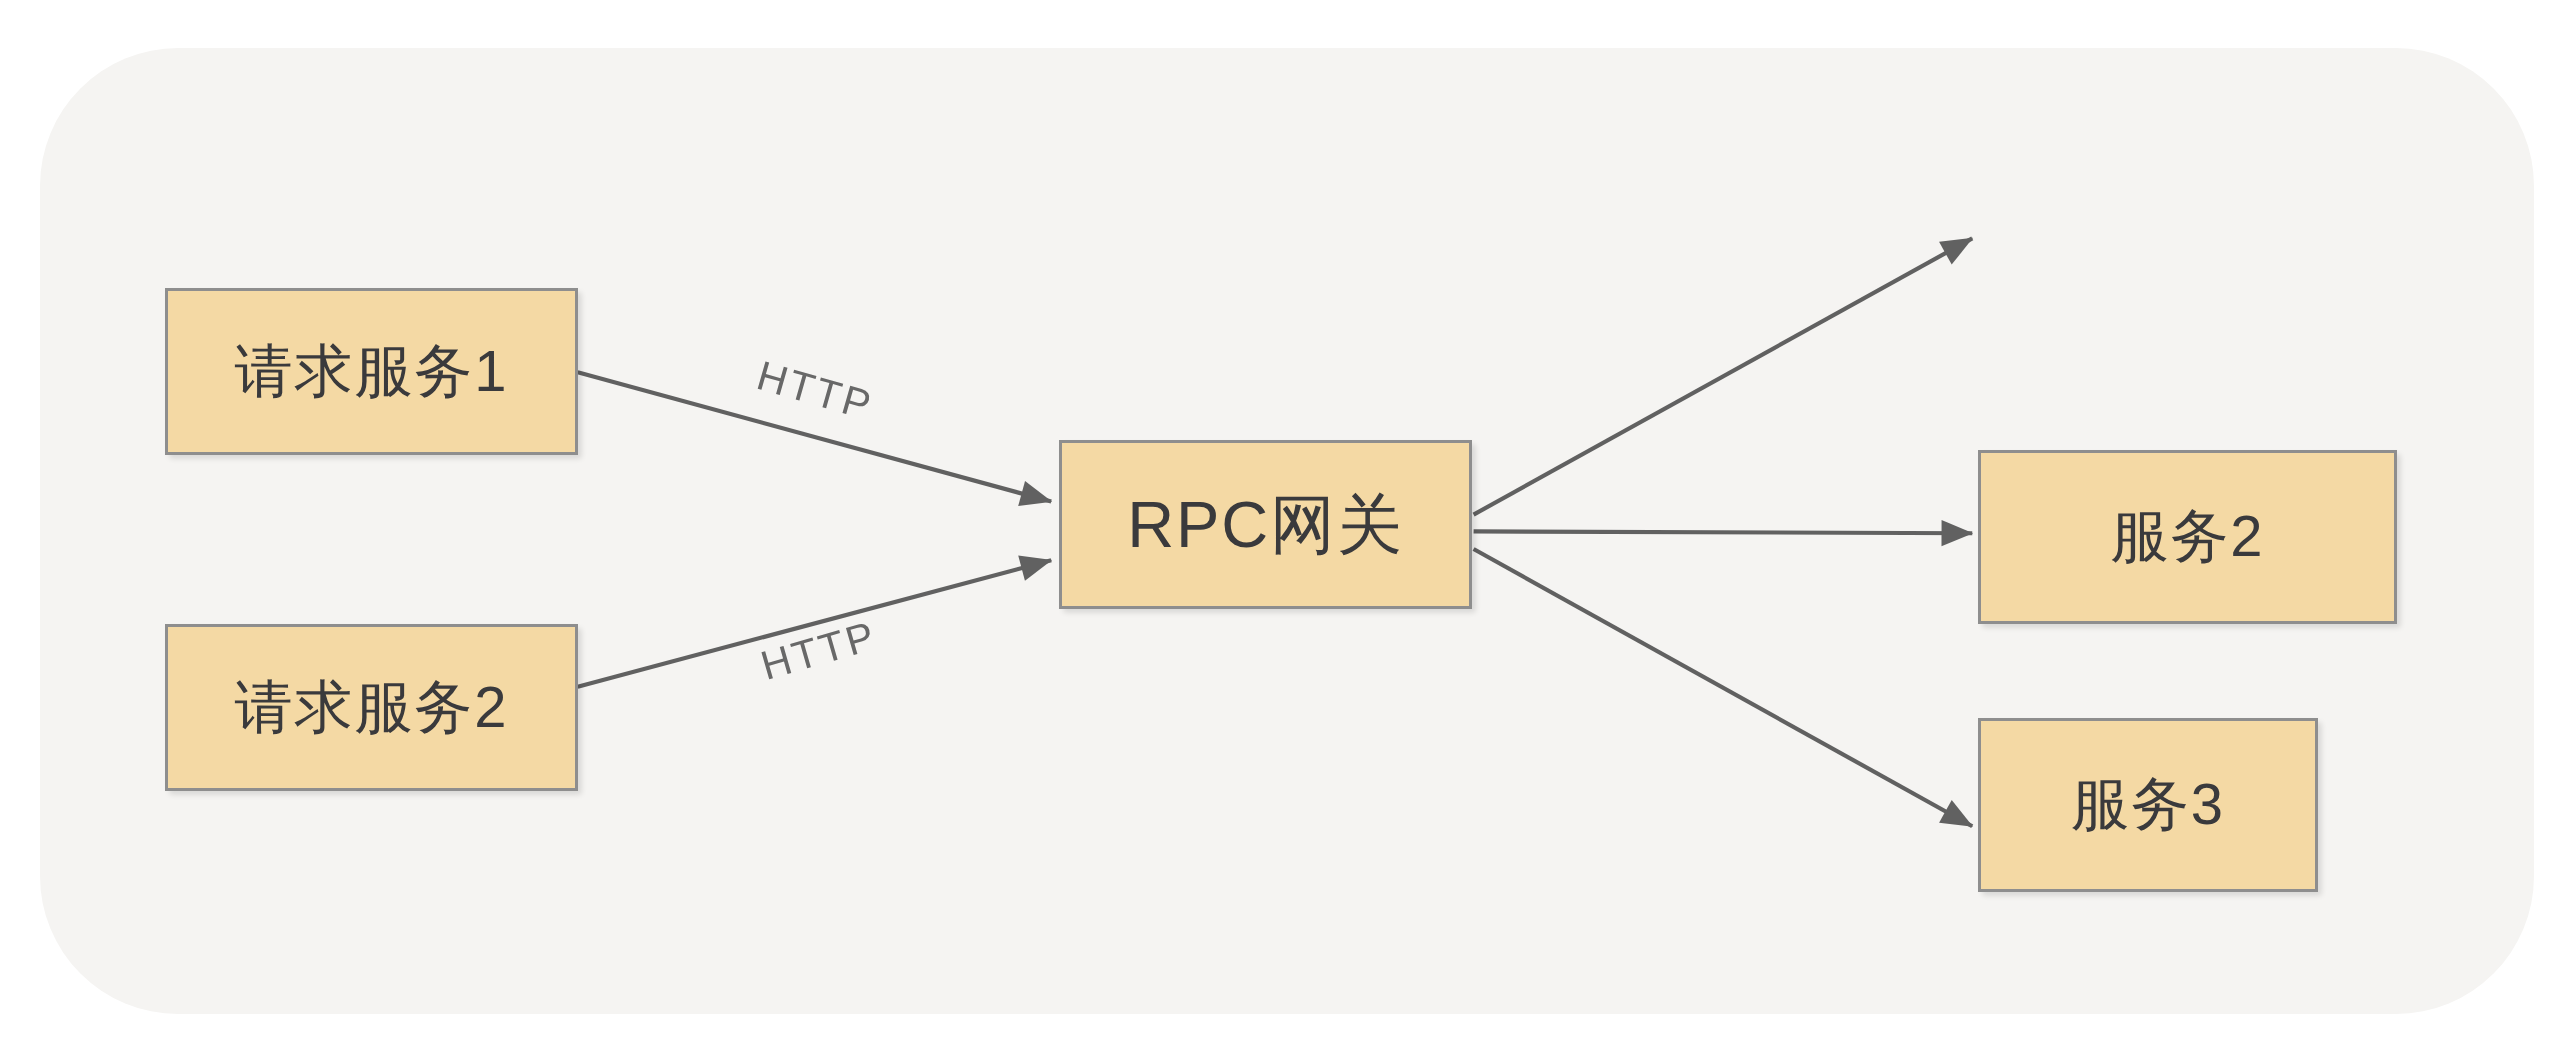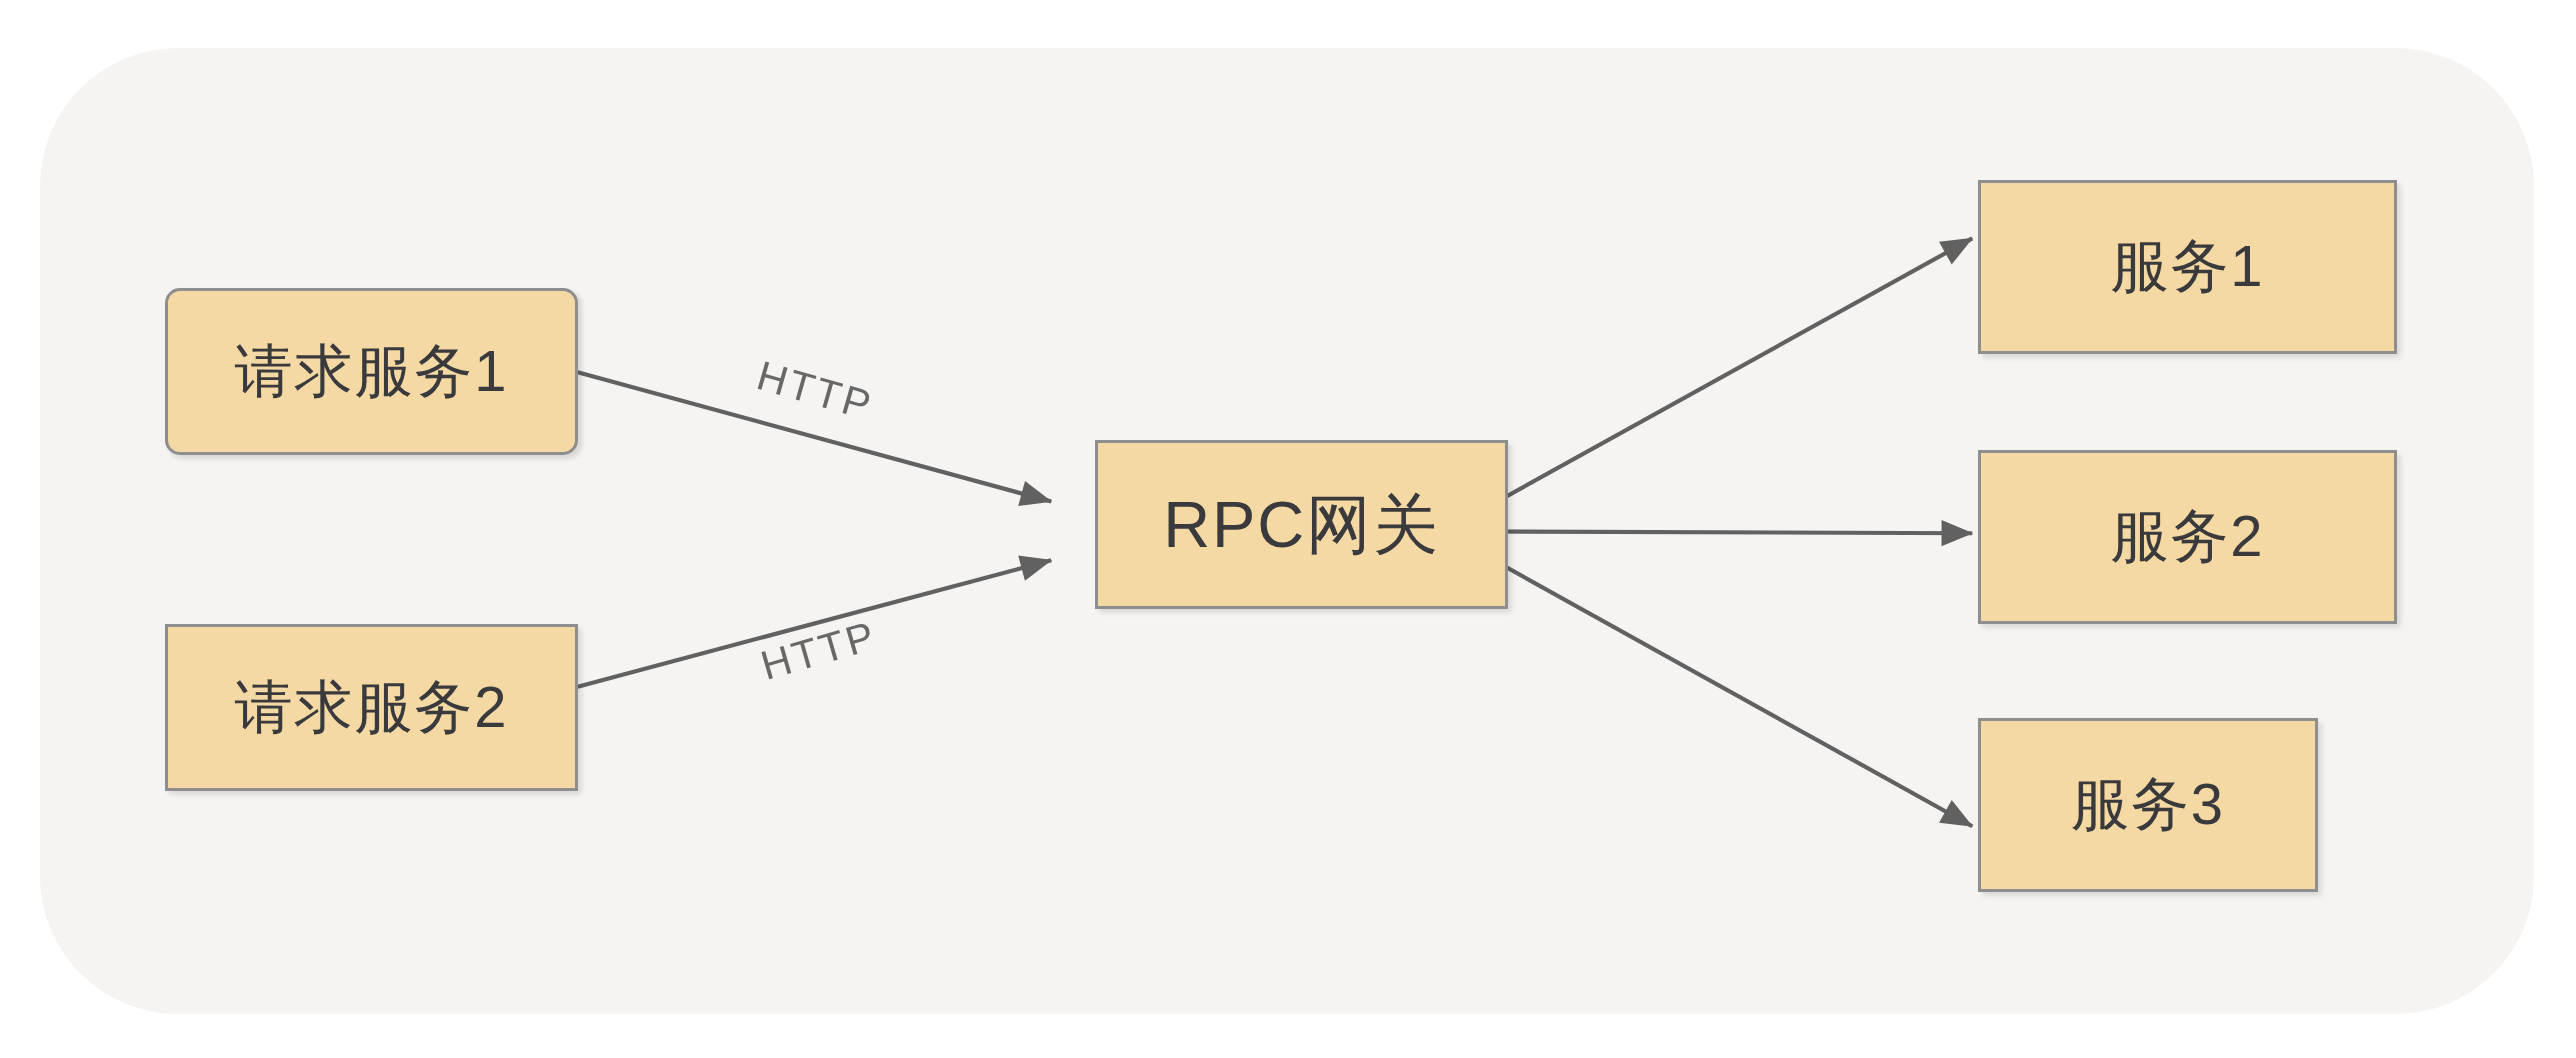--- a/index.html
+++ b/index.html
@@ -44,23 +44,23 @@
     border: 3.7px solid #8e8e8e;
     box-shadow: 3.7px 3.7px 5.6px rgba(0,0,0,0.12);
     display: flex;
     align-items: center;
     justify-content: center;
     color: #3a3a3c;
     font-size: 58px;
     letter-spacing: 1.9px;
     box-sizing: border-box;
   }
-  .node.client-1 { left: 165px; top: 288px; width: 413px; height: 167px; border-radius: 15px; }
+  .node.client-1 { left: 165px; top: 288px; width: 413px; height: 167px; }
   .node.client-2 { left: 165px; top: 603px; width: 413px; height: 167px; margin-top: 21px; }
-  .node.gateway  { left: 1059px; top: 440px; width: 413px; height: 169px; font-size: 65px; margin-left: 36px; }
+  .node.gateway  { left: 1059px; top: 440px; width: 413px; height: 169px; font-size: 65px; }
   .node.service-1 { left: 1978px; top: 180px; width: 419px; height: 174px; }
   .node.service-2 { left: 1978px; top: 450px; width: 419px; height: 174px; text-align: right; }
   .node.service-3 { left: 1978px; top: 718px; width: 340px; height: 174px; }
   .edge-label {
     position: absolute;
     color: #686868;
     font-size: 41px;
     letter-spacing: 2.8px;
     white-space: nowrap;
   }
@@ -100,23 +100,20 @@
   </div>
 
   <div class="node client-2">
     <span>请求服务2</span>
   </div>
 
   <div class="node gateway">
     <span>RPC网关</span>
   </div>
 
-  <div class="node service-1">
-    <span>服务1</span>
-  </div>
 
   <div class="node service-2">
     <span>服务2</span>
   </div>
 
   <div class="node service-3">
     <span>服务3</span>
   </div>
 
   <div class="edge-label http-1">HTTP</div>

